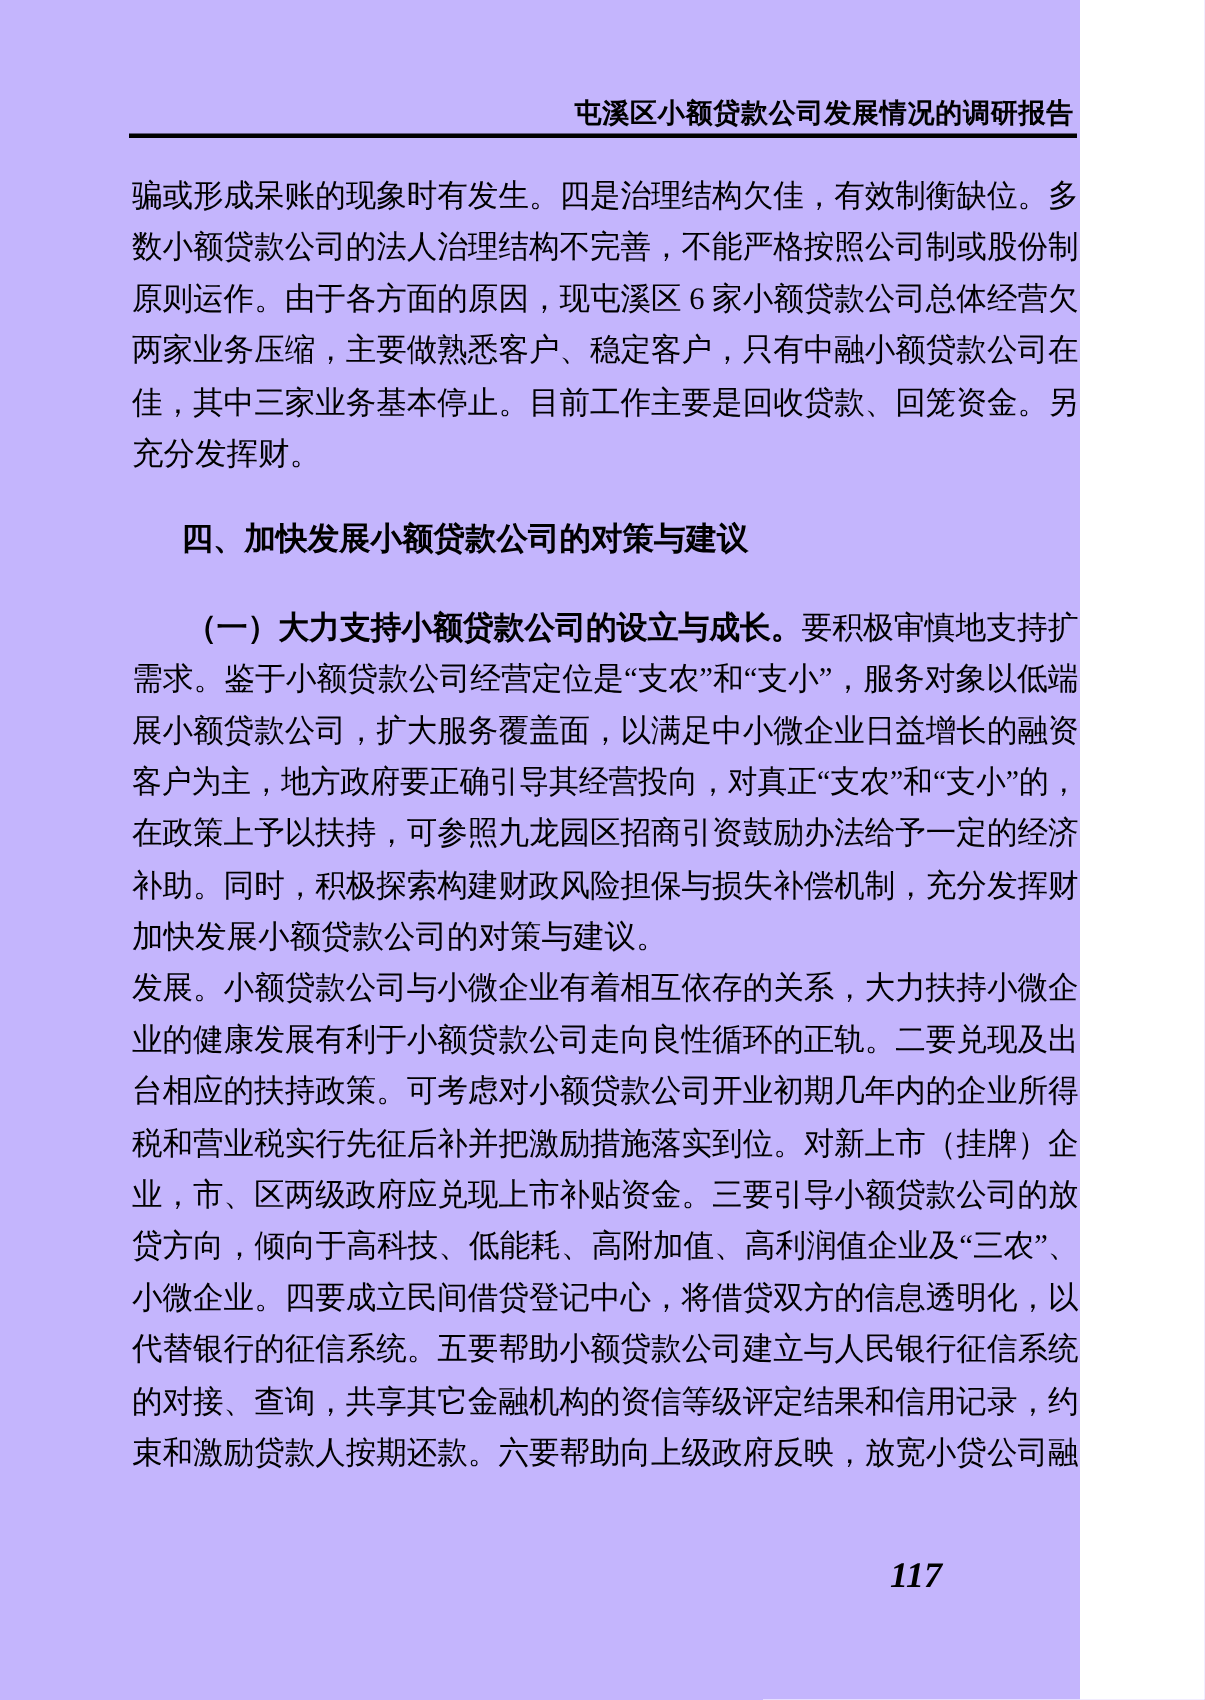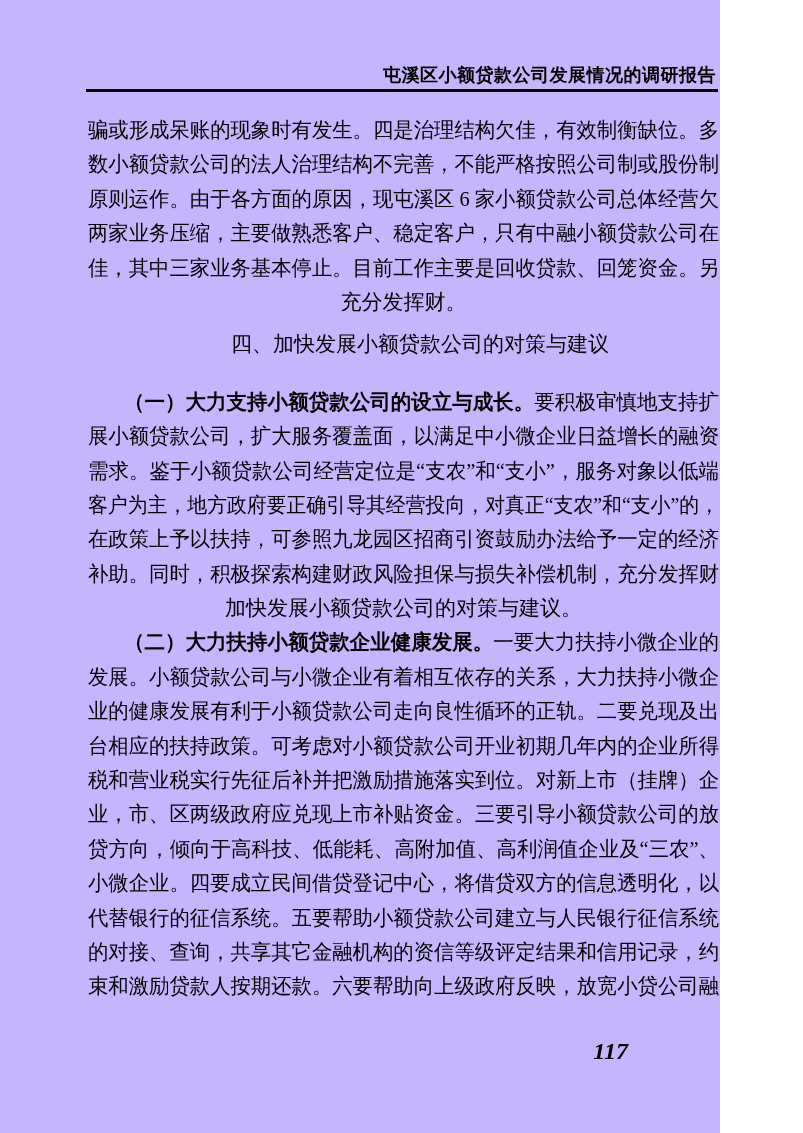--- a/index.html
+++ b/index.html
@@ -34,44 +34,43 @@
     top: 89px;
     width: 632px;
     height: 3px;
     background: #000000;
   }
   .content {
     position: absolute;
     left: 88px;
     top: 113px;
     width: 631px;
-    text-align: center;
   }
   .para { margin: 0; }
   .line {
     font-size: 21px;
     line-height: 34.4px;
     height: 34.4px;
     white-space: nowrap;
     overflow: visible;
   }
   .line .ln {
     display: inline-block;
     white-space: nowrap;
     transform-origin: 0 50%;
   }
   .line.indent { padding-left: 36px; }
   .heading {
     font-size: 21px;
     line-height: 34.4px;
     height: 34.4px;
-    font-weight: normal;
+    font-weight: bold;
     font-family: "Liberation Sans", sans-serif;
     padding-left: 33px;
-    margin-top: 8px;
+    margin-top: 24px;
     margin-bottom: 23px;
     white-space: nowrap;
   }
   .line b {
     font-family: "Liberation Sans", sans-serif;
     font-weight: bold;
   }
   .footer-page-number {
     position: absolute;
     right: 92px;
@@ -94,29 +93,28 @@
         <div class="line"><span class="ln" style="transform: scaleX(0.969278);">骗或形成呆账的现象时有发生。四是治理结构欠佳，有效制衡缺位。多</span></div>
         <div class="line"><span class="ln" style="transform: scaleX(0.969278);">数小额贷款公司的法人治理结构不完善，不能严格按照公司制或股份制</span></div>
         <div class="line"><span class="ln" style="transform: scaleX(0.969278);">原则运作。由于各方面的原因，现屯溪区 6 家小额贷款公司总体经营欠</span></div>
         <div class="line"><span class="ln" style="transform: scaleX(0.969278);">两家业务压缩，主要做熟悉客户、稳定客户，只有中融小额贷款公司在</span></div>
         <div class="line"><span class="ln" style="transform: scaleX(0.969278);">佳，其中三家业务基本停止。目前工作主要是回收贷款、回笼资金。另</span></div>
         <div class="line last"><span class="ln">充分发挥财。</span></div>
       </div>
       <div class="heading">四、加快发展小额贷款公司的对策与建议</div>
       <div class="para">
         <div class="line indent"><span class="ln" style="transform: scaleX(0.977011);"><b>（一）大力支持小额贷款公司的设立与成长。</b>要积极审慎地支持扩</span></div>
+        <div class="line"><span class="ln" style="transform: scaleX(0.976332);">需求。鉴于小额贷款公司经营定位是“支农”和“支小”，服务对象以低端</span></div>
         <div class="line"><span class="ln" style="transform: scaleX(0.969278);">展小额贷款公司，扩大服务覆盖面，以满足中小微企业日益增长的融资</span></div>
-        <div class="line"><span class="ln" style="transform: scaleX(0.976332);">需求。鉴于小额贷款公司经营定位是“支农”和“支小”，服务对象以低端</span></div>
         <div class="line"><span class="ln" style="transform: scaleX(0.945606);">客户为主，地方政府要正确引导其经营投向，对真正“支农”和“支小”的，</span></div>
         <div class="line"><span class="ln" style="transform: scaleX(0.969278);">在政策上予以扶持，可参照九龙园区招商引资鼓励办法给予一定的经济</span></div>
         <div class="line"><span class="ln" style="transform: scaleX(0.969278);">补助。同时，积极探索构建财政风险担保与损失补偿机制，充分发挥财</span></div>
         <div class="line last"><span class="ln">加快发展小额贷款公司的对策与建议。</span></div>
       </div>
       <div class="para">
-        <div class="line indent"><span class="ln" style="transform: scaleX(0.977011);"><b>（二）大力扶持小额贷款企业健康发展。</b>一要大力扶持小微企业的</span></div>
         <div class="line"><span class="ln" style="transform: scaleX(0.969278);">发展。小额贷款公司与小微企业有着相互依存的关系，大力扶持小微企</span></div>
         <div class="line"><span class="ln" style="transform: scaleX(0.969278);">业的健康发展有利于小额贷款公司走向良性循环的正轨。二要兑现及出</span></div>
         <div class="line"><span class="ln" style="transform: scaleX(0.969278);">台相应的扶持政策。可考虑对小额贷款公司开业初期几年内的企业所得</span></div>
         <div class="line"><span class="ln" style="transform: scaleX(0.969278);">税和营业税实行先征后补并把激励措施落实到位。对新上市（挂牌）企</span></div>
         <div class="line"><span class="ln" style="transform: scaleX(0.969278);">业，市、区两级政府应兑现上市补贴资金。三要引导小额贷款公司的放</span></div>
         <div class="line"><span class="ln" style="transform: scaleX(0.97278);">贷方向，倾向于高科技、低能耗、高附加值、高利润值企业及“三农”、</span></div>
         <div class="line"><span class="ln" style="transform: scaleX(0.969278);">小微企业。四要成立民间借贷登记中心，将借贷双方的信息透明化，以</span></div>
         <div class="line"><span class="ln" style="transform: scaleX(0.969278);">代替银行的征信系统。五要帮助小额贷款公司建立与人民银行征信系统</span></div>
         <div class="line"><span class="ln" style="transform: scaleX(0.969278);">的对接、查询，共享其它金融机构的资信等级评定结果和信用记录，约</span></div>
         <div class="line"><span class="ln" style="transform: scaleX(0.969278);">束和激励贷款人按期还款。六要帮助向上级政府反映，放宽小贷公司融</span></div>

